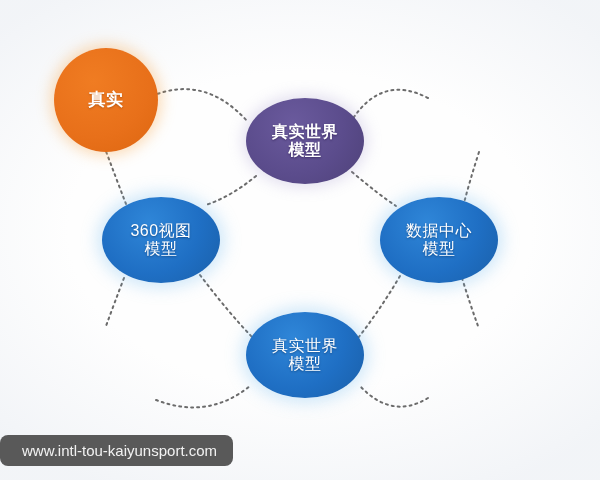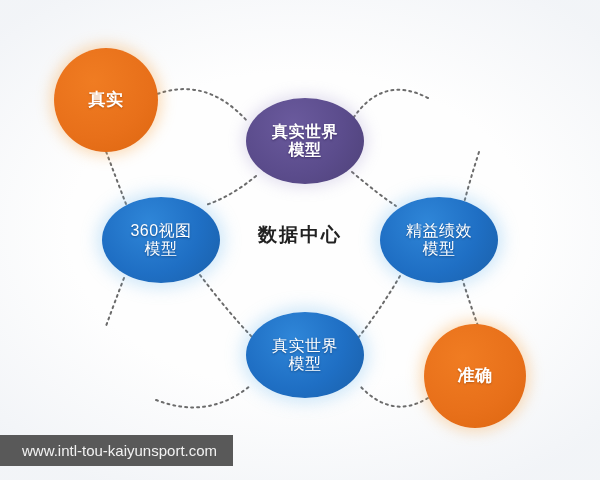--- a/index.html
+++ b/index.html
@@ -114,20 +114,21 @@
     right: 0px;
     top: 6px;
     font-size: 16px;
     padding: 6px 16px 6px 18px;
   }
   #watermark-bottom {
     left: 0px;
     bottom: 14px;
     font-size: 15px;
     padding: 7px 16px 7px 22px;
+    border-radius: 8px;
   }
 </style>
 </head>
 <body>
 
 <div id="stage">
 
   <svg id="edges" viewBox="0 0 600 480" width="600" height="480" xmlns="http://www.w3.org/2000/svg">
     <g fill="none" stroke="#6b6b6b" stroke-width="2" stroke-dasharray="2 4" stroke-linecap="round">
 
@@ -154,32 +155,30 @@
       <path d="M 156 400 Q 208 420 250 386"></path>
 
       <path d="M 428 398 Q 392 420 360 386"></path>
     </g>
   </svg>
 
   <div class="node node-orange" id="node-zhenshi">真实</div>
 
 
 
-  <div class="node node-orange" id="node-zhunque">准确</div>
 
   <div class="node node-purple" id="node-real-world">真实世界
 模型</div>
 
   <div class="node node-blue" id="node-360">360视图
 模型</div>
 
-  <div class="node node-blue" id="node-bsc">精益绩效
+  <div class="node node-blue" id="node-bsc">数据中心
 模型</div>
 
   <div class="node node-blue" id="node-lean">真实世界
 模型</div>
 
-  <div id="center-label">数据中心</div>
 
 
   <div class="watermark" id="watermark-bottom">www.intl-tou-kaiyunsport.com</div>
 
 </div>
 
 </body></html>

